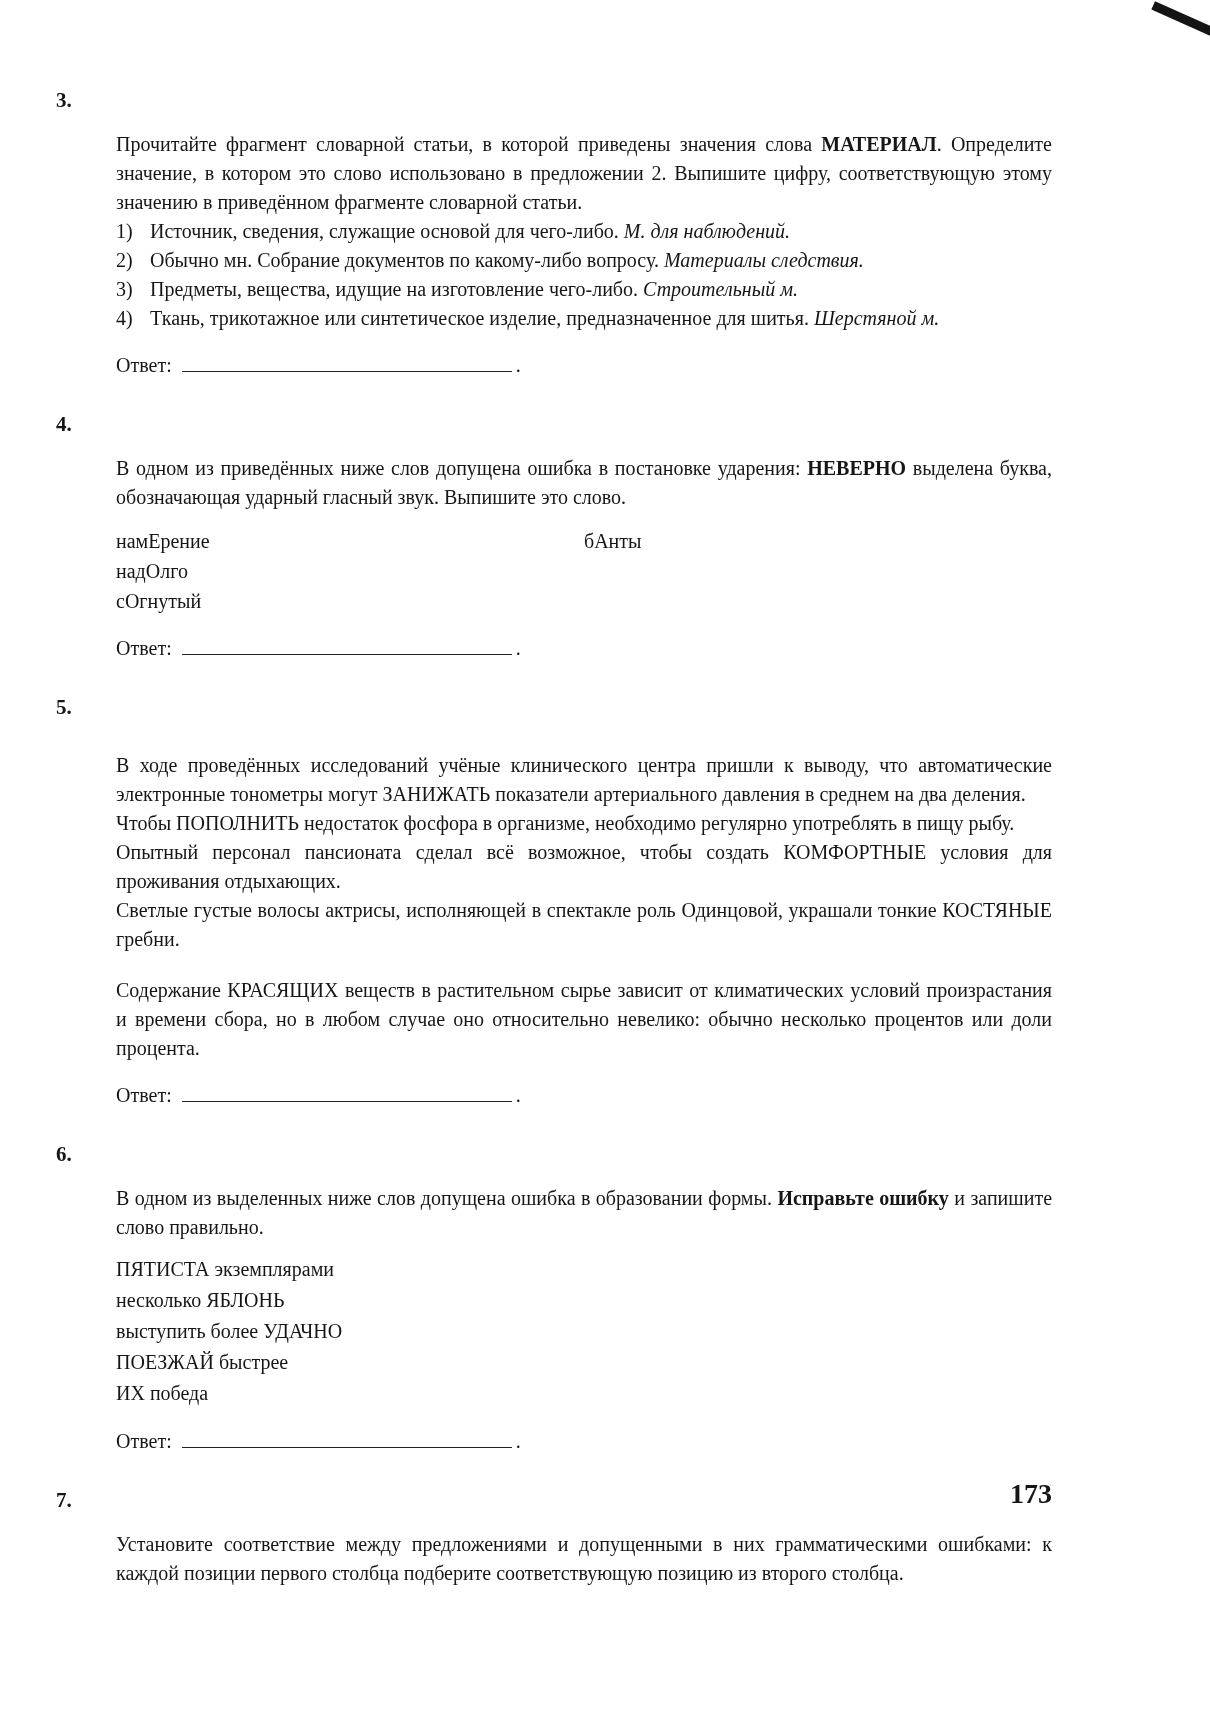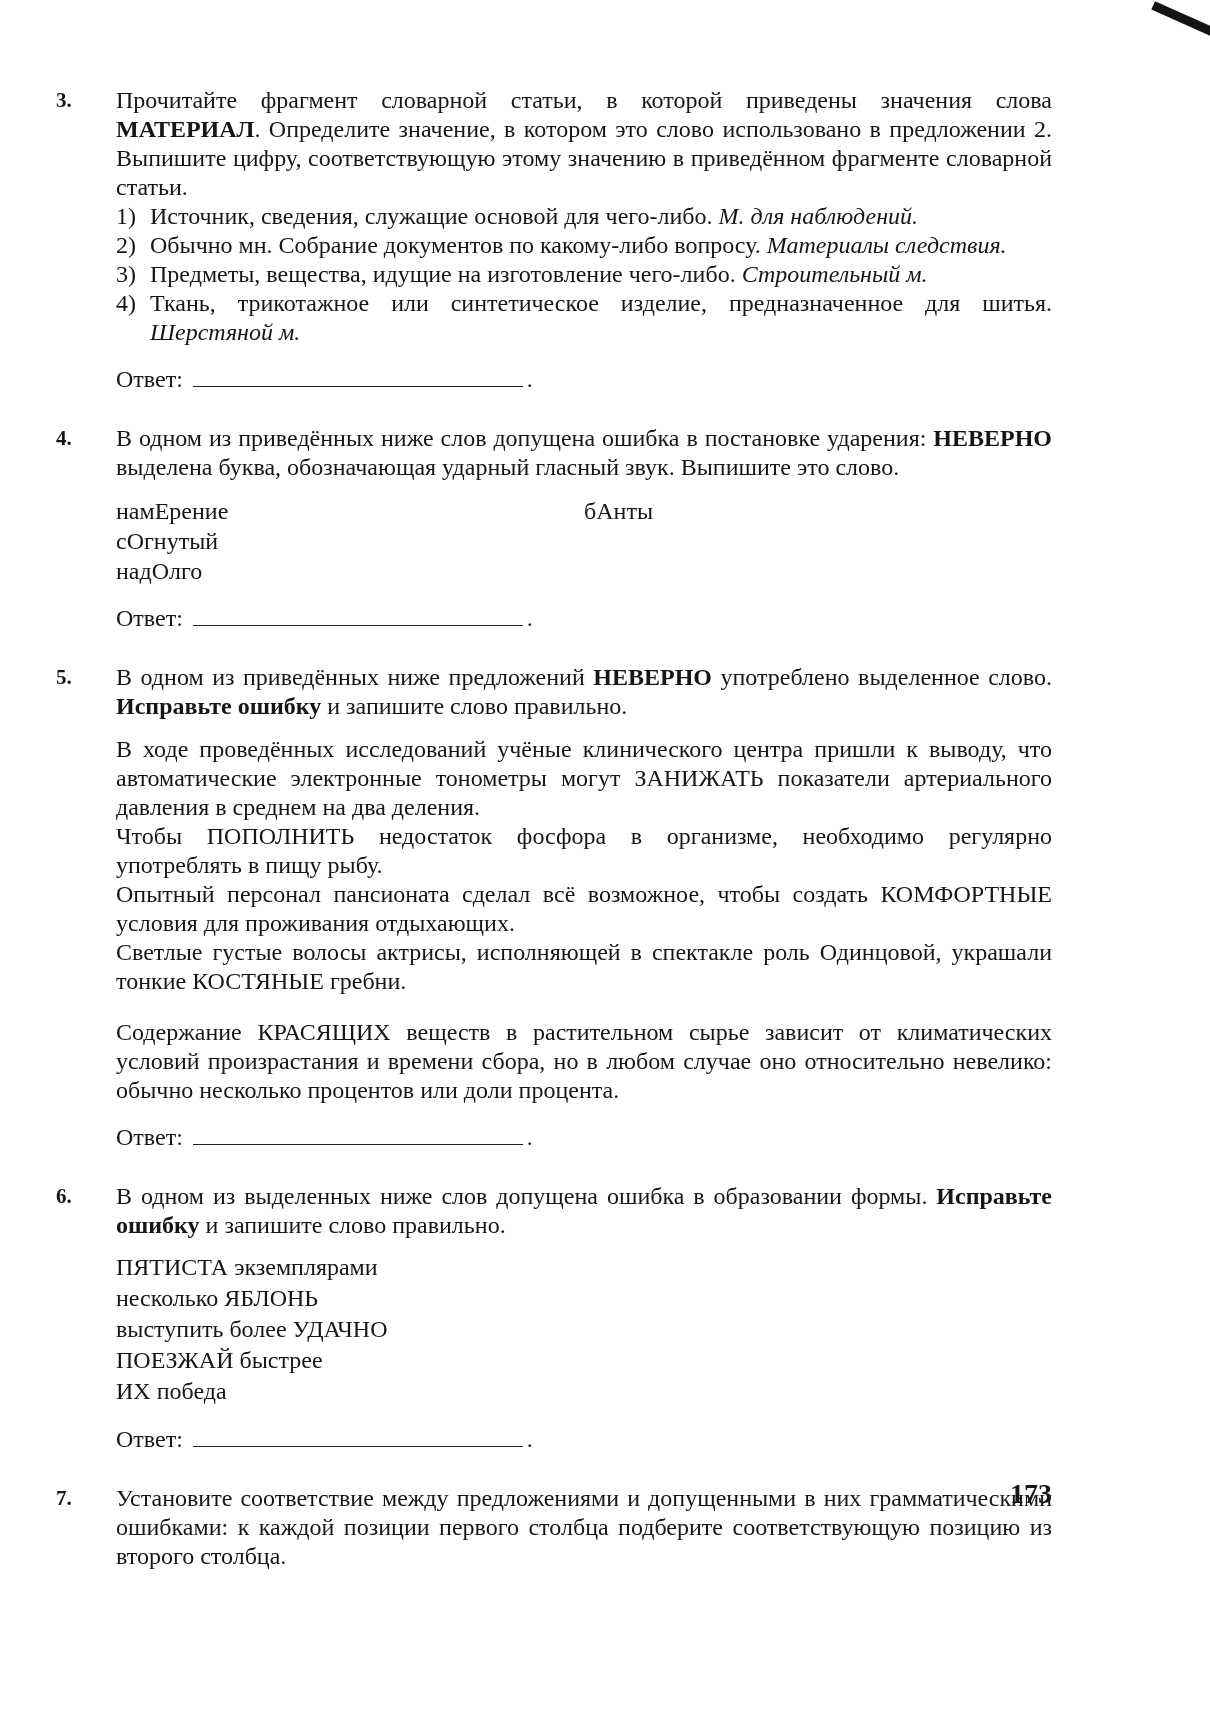--- a/index.html
+++ b/index.html
@@ -23,22 +23,23 @@
   }
   .task-num {
     width: 60px;
     flex: none;
     font-weight: bold;
     font-size: 21px;
     line-height: 29px;
   }
   .task-body {
     flex: 1;
-    font-size: 24px;
+    font-size: 20px;
     line-height: 29px;
+    margin-top: 44px;
   }
   .justify { text-align: justify; }
   .b { font-weight: bold; }
   .i { font-style: italic; font-family: Liberation Serif, serif; }
   .dict-head {
     font-weight: bold;
     margin-top: 14px;
     margin-bottom: 8px;
   }
   .dict-item {
@@ -126,37 +127,36 @@
     </div>
   </section>
 
   <section class="task">
     <div class="task-num">4.</div>
     <div class="task-body">
       <p class="justify"><span>В одном из приведённых ниже слов допущена ошибка в постановке ударения: </span><span class="b">НЕВЕРНО</span><span> выделена буква, обозначающая ударный гласный звук. Выпишите это слово.</span></p>
       <div class="two-col">
         <div class="col">
           <div class="word-line">намЕрение</div>
+          <div class="word-line">надОлго</div>
           <div class="word-line">сОгнутый</div>
-          <div class="word-line">надОлго</div>
         </div>
         <div class="col">
           <div class="word-line">бАнты</div>
         </div>
       </div>
       <p class="answer">
         <span>Ответ:</span><span class="answer-line"></span><span class="answer-period">.</span>
       </p>
     </div>
   </section>
 
   <section class="task">
     <div class="task-num">5.</div>
     <div class="task-body">
-      <p class="justify"><span>В одном из приведённых ниже предложений </span><span class="b">НЕВЕРНО</span><span> употреблено выделенное слово. </span><span class="b">Исправьте ошибку</span><span> и запишите слово правильно.</span></p>
       <div class="t5-paras">
         <p class="t5-para">В ходе проведённых исследований учёные клинического центра пришли к выводу, что автоматические электронные тонометры могут ЗАНИЖАТЬ показатели артериального давления в среднем на два деления.</p>
         <p class="t5-para">Чтобы ПОПОЛНИТЬ недостаток фосфора в организме, необходимо регулярно употреблять в пищу рыбу.</p>
         <p class="t5-para">Опытный персонал пансионата сделал всё возможное, чтобы создать КОМФОРТНЫЕ условия для проживания отдыхающих.</p>
         <p class="t5-para">Светлые густые волосы актрисы, исполняющей в спектакле роль Одинцовой, украшали тонкие КОСТЯНЫЕ гребни.</p>
         <p class="t5-final">Содержание КРАСЯЩИХ веществ в растительном сырье зависит от климатических условий произрастания и времени сбора, но в любом случае оно относительно невелико: обычно несколько процентов или доли процента.</p>
       </div>
       <p class="answer">
         <span>Ответ:</span><span class="answer-line"></span><span class="answer-period">.</span>
       </p>

